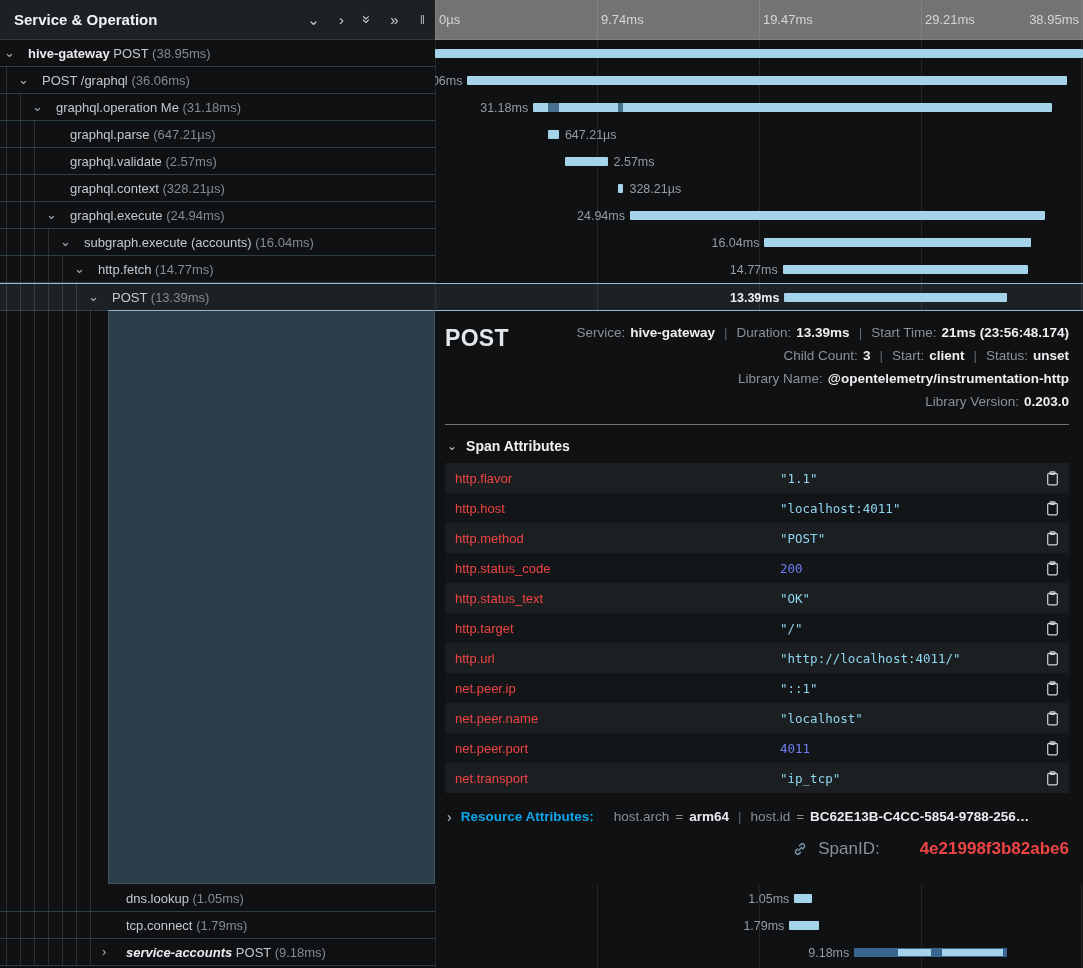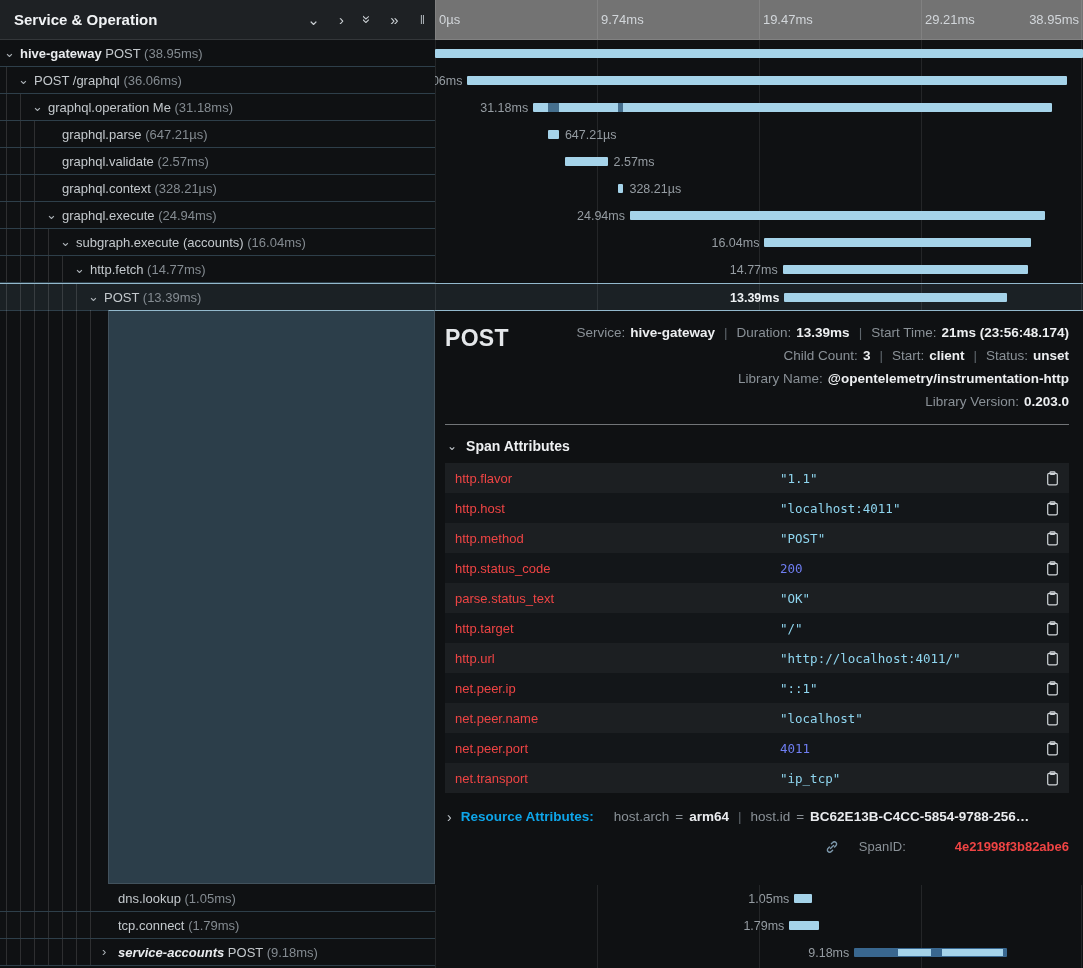--- a/index.html
+++ b/index.html
@@ -21,21 +21,21 @@
   .tick{position:absolute;top:12px;font-size:13px;color:#d2d6da;white-space:nowrap;}
   .tickline{position:absolute;top:0;height:100%;width:1px;background:rgba(255,255,255,0.10);}
 
   
   .row{position:absolute;left:0;width:1083px;height:27px;z-index:3;}
   .row.selected{background:rgba(154,197,222,0.09);border-top:1px solid var(--sel-border,#93b9cd);}
   .row-left{position:absolute;left:0;top:0;width:435px;height:100%;border-bottom:1px solid #2e3f4a;overflow:hidden;box-sizing:border-box;}
   .row-right{position:absolute;left:435px;top:0;width:648px;height:100%;overflow:hidden;}
   .guide{position:absolute;top:0;bottom:0;width:1px;background:rgba(255,255,255,0.13);}
   .expander{position:absolute;top:50%;transform:translateY(-56%);font-size:13px;color:#aeb4b9;cursor:pointer;line-height:1;}
-  .span-name{position:absolute;top:50%;transform:translateY(-50%);font-size:13px;white-space:nowrap;}
+  .span-name{position:absolute;top:50%;transform:translateY(-50%);font-size:13px;white-space:nowrap;margin-left:8px;}
   .svc{font-weight:bold;color:#e9ebee;}
   .svc.italic{font-style:italic;}
   .op{color:#c4c9cd;}
   .dur{color:#848b91;}
   .bar{position:absolute;top:9px;height:9px;background:var(--bar,#a5d3e9);border-radius:1px;}
   .bar.dark{background:var(--bar-dark,#39678f);}
   .bar .mark{position:absolute;top:0;height:100%;background:var(--bar-mark,#46708e);}
   .bar .seg{position:absolute;top:1px;height:7px;background:var(--bar,#a5d3e9);}
   .bar-label{position:absolute;top:50%;transform:translateY(-50%);font-size:12.5px;color:#959ca2;white-space:nowrap;}
   .row.selected .bar-label{color:#eef1f4;font-weight:bold;}
@@ -64,21 +64,21 @@
   .attr-val{flex:1;font-family:"DejaVu Sans Mono",monospace;font-size:12.5px;white-space:nowrap;}
   .attr-val.string{color:var(--string,#8fd6f0);}
   .attr-val.number{color:var(--number,#6f7ef2);}
   .copy-btn{flex:none;margin-left:8px;cursor:pointer;display:flex;align-items:center;}
   .res-row{display:flex;align-items:center;margin-top:16px;font-size:13.5px;padding-left:2px;white-space:nowrap;overflow:hidden;}
   .res-row .chev{font-size:14px;margin-right:9px;}
   .res-title{font-weight:bold;color:#0ea5e9;margin-right:20px;}
   .res-key{color:#8a9197;}
   .res-eq{color:#8a9197;margin:0 6px;}
   .res-val{color:#e9ebee;font-weight:bold;}
-  .spanid-row{display:flex;justify-content:flex-end;align-items:center;gap:20px;margin-top:15px;font-size:13px;color:#8a9197;}
+  .spanid-row{display:flex;justify-content:flex-end;align-items:center;gap:11px;margin-top:15px;font-size:17px;color:#8a9197;}
   .spanid-val{font-weight:bold;color:#ef4444;margin-left:29px;}
   .link-icon{display:flex;align-items:center;cursor:pointer;}
 </style>
 </head>
 <body>
 
 <div class="app">
   <div class="glgroup" id="gl-top" style="top:40px;height:270px">
       <div class="gridline" style="left: 435px;"></div>
       <div class="gridline" style="left: 597.042px;"></div>
@@ -388,21 +388,21 @@
             <div class="attr-key">http.status_code</div>
             <div class="attr-val number">200</div>
             <span class="copy-btn">
               <svg width="13" height="15" viewBox="0 0 13 15">
                 <rect x="4" y="0.9" width="5" height="2.6" rx="0.9" fill="none" stroke="#cfd4d8" stroke-width="1.1"></rect>
                 <rect x="1.7" y="2.4" width="9.6" height="11.5" rx="1.4" fill="none" stroke="#cfd4d8" stroke-width="1.2"></rect>
               </svg>
             </span>
           </div>
           <div class="attr-row">
-            <div class="attr-key">parse.status_text</div>
+            <div class="attr-key">http.status_text</div>
             <div class="attr-val string">"OK"</div>
             <span class="copy-btn">
               <svg width="13" height="15" viewBox="0 0 13 15">
                 <rect x="4" y="0.9" width="5" height="2.6" rx="0.9" fill="none" stroke="#cfd4d8" stroke-width="1.1"></rect>
                 <rect x="1.7" y="2.4" width="9.6" height="11.5" rx="1.4" fill="none" stroke="#cfd4d8" stroke-width="1.2"></rect>
               </svg>
             </span>
           </div>
           <div class="attr-row">
             <div class="attr-key">http.target</div>

